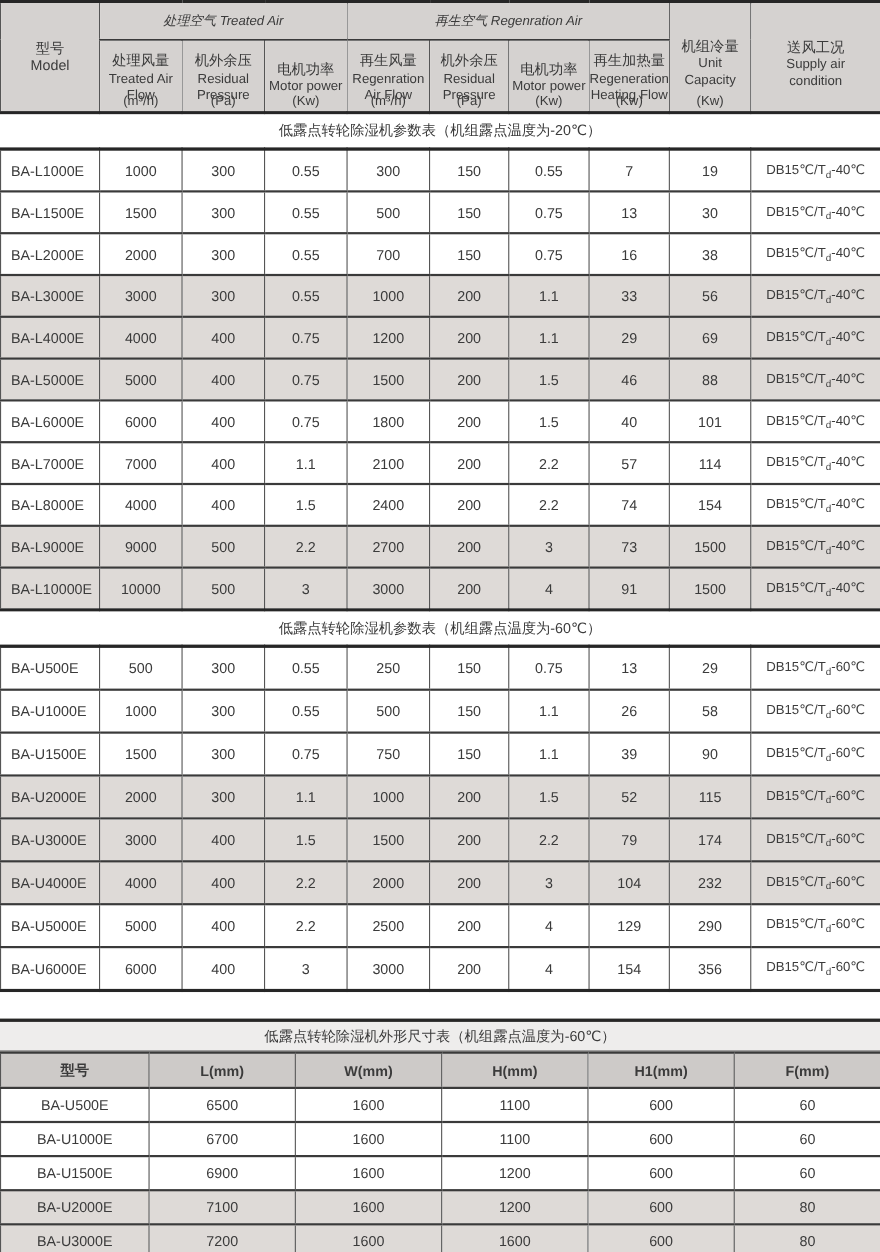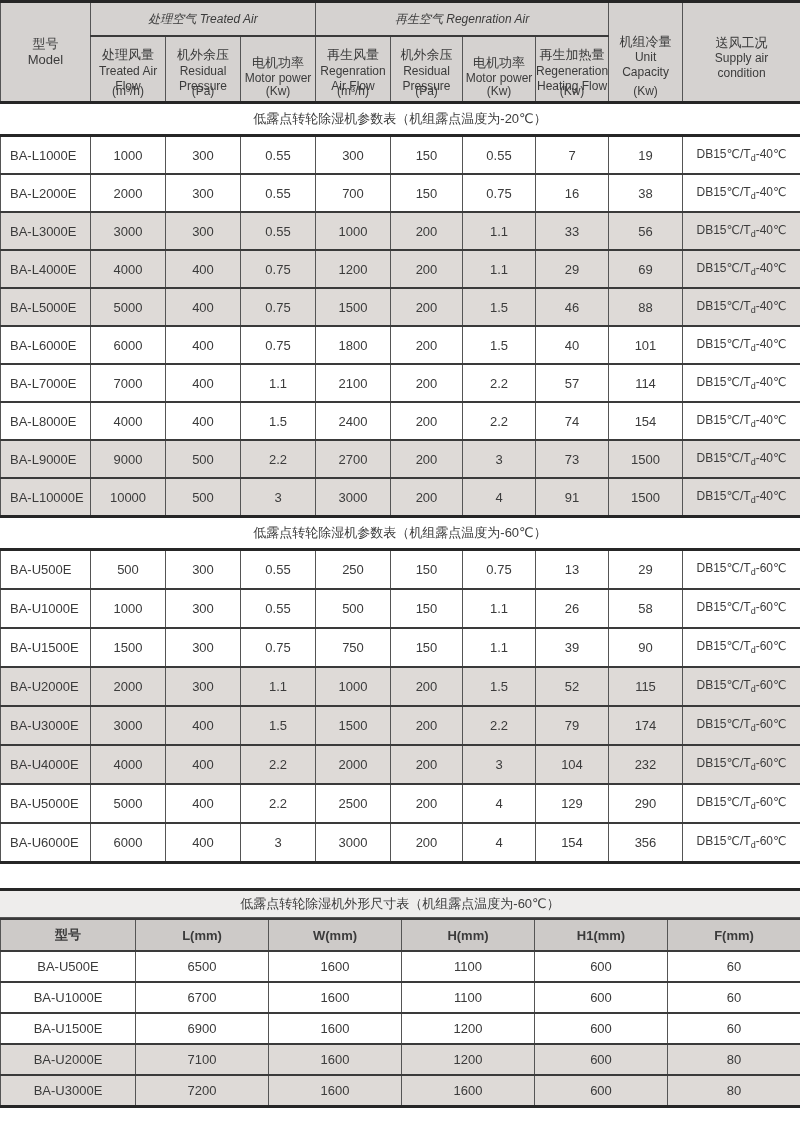--- a/index.html
+++ b/index.html
@@ -173,20 +173,32 @@
           <td>300</td>
           <td>0.55</td>
           <td>300</td>
           <td>150</td>
           <td>0.55</td>
           <td>7</td>
           <td>19</td>
           <td class="supply">DB15℃/T<sub>d</sub>-40℃</td>
         </tr>
         <tr>
+          <td class="model">BA-L1500E</td>
+          <td>1500</td>
+          <td>300</td>
+          <td>0.55</td>
+          <td>500</td>
+          <td>150</td>
+          <td>0.75</td>
+          <td>13</td>
+          <td>30</td>
+          <td class="supply">DB15℃/T<sub>d</sub>-40℃</td>
+        </tr>
+        <tr>
           <td class="model">BA-L2000E</td>
           <td>2000</td>
           <td>300</td>
           <td>0.55</td>
           <td>700</td>
           <td>150</td>
           <td>0.75</td>
           <td>16</td>
           <td>38</td>
           <td class="supply">DB15℃/T<sub>d</sub>-40℃</td>

